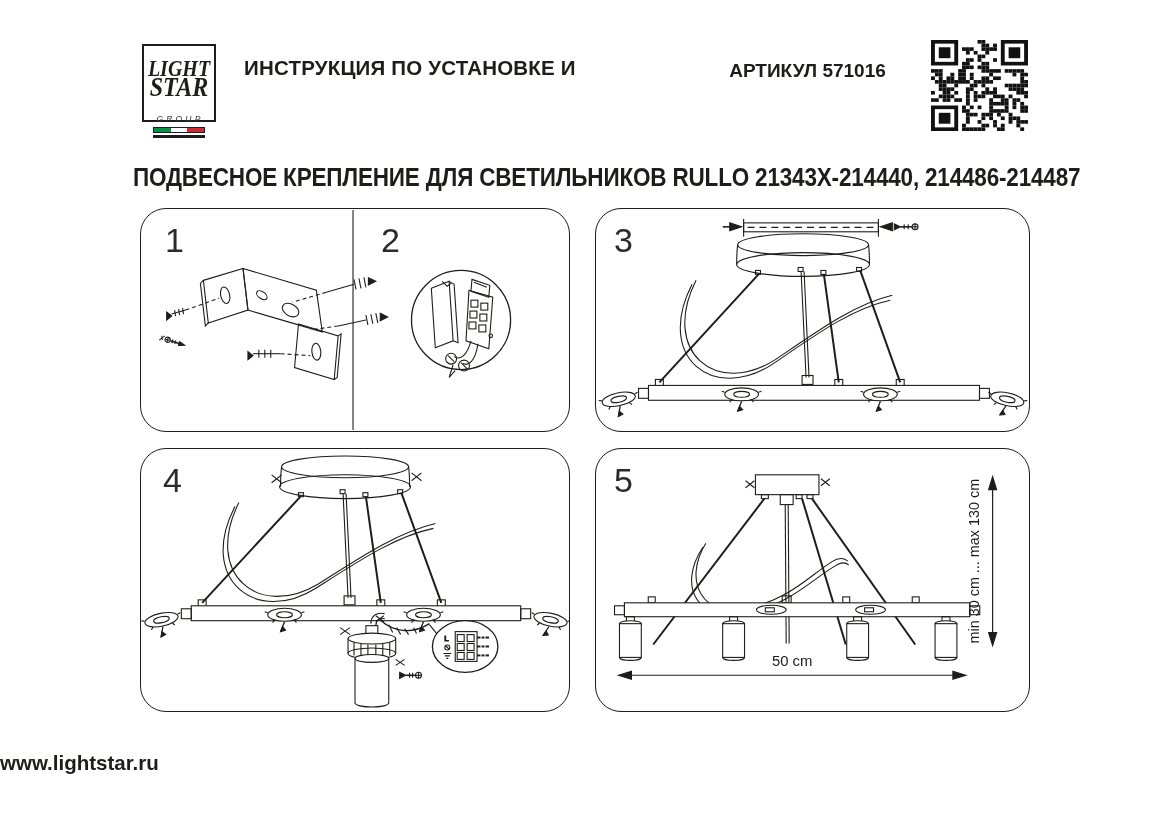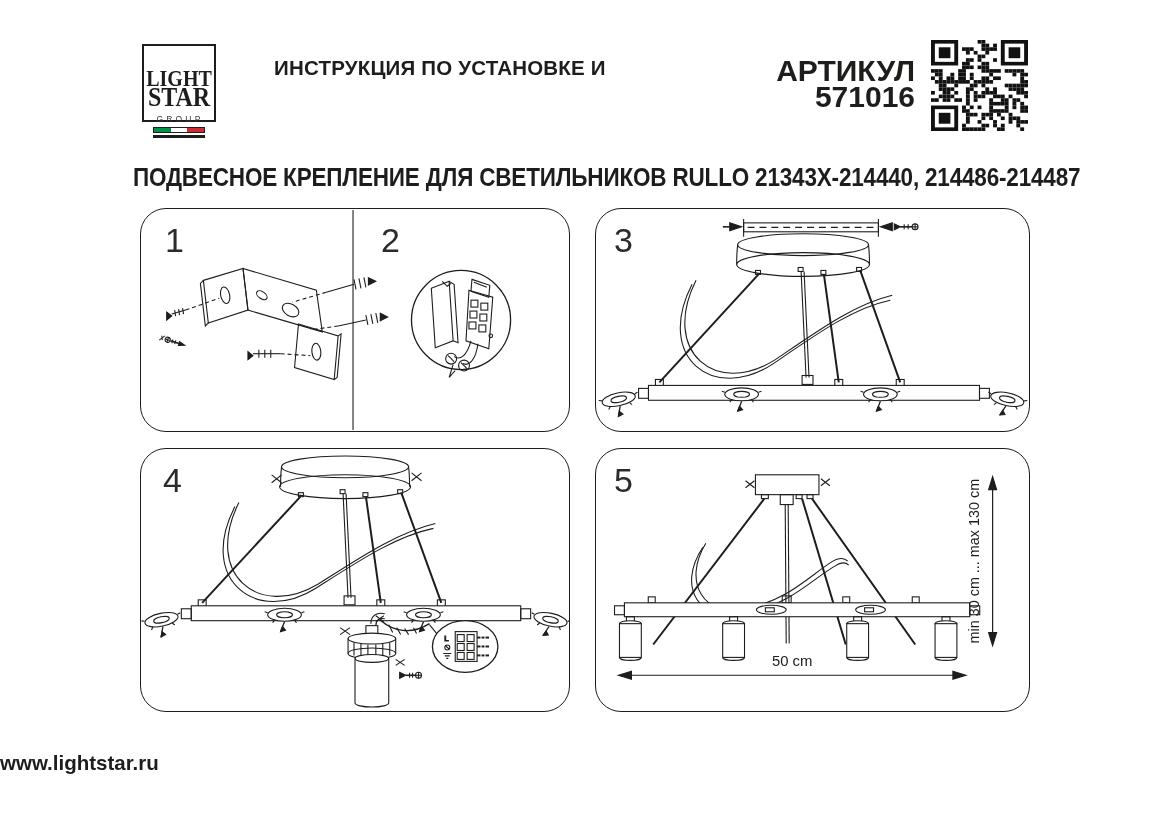--- a/index.html
+++ b/index.html
@@ -1,29 +1,29 @@
 <!DOCTYPE html>
 <html><head>
 <meta charset="utf-8">
 <style>
   html,body{margin:0;padding:0;background:#ffffff;}
   .page{position:relative;width:1169px;height:826px;background:#fff;overflow:hidden;
         font-family:"Liberation Sans",sans-serif;color:#1d1d1b;}
   
   .logo-box{position:absolute;left:142px;top:44px;width:74px;height:78px;
-            border:2px solid #1d1d1b;box-sizing:border-box;text-align:center;padding-top:24px;}
+            border:2px solid #1d1d1b;box-sizing:border-box;text-align:center;padding-top:14px;font-style:italic;}
   .logo-l1{font-family:"Liberation Serif",serif;font-weight:bold;font-size:20px;line-height:17px;letter-spacing:0px;transform:scaleY(1.12);}
   .logo-l2{font-family:"Liberation Serif",serif;font-weight:bold;font-size:24px;line-height:21px;transform:scaleY(1.12);}
-  .logo-l3{font-size:8.5px;letter-spacing:3.2px;margin-top:6px;margin-left:2px;color:#3a3a3a;}
+  .logo-l3{font-size:8.5px;letter-spacing:3.2px;margin-top:16px;margin-left:2px;color:#3a3a3a;}
   .logo-flag{width:52px;height:6px;margin:3px auto 0 auto;border:1px solid #1d1d1b;box-sizing:border-box;}
   .logo-bar{width:52px;height:2.5px;margin:2px auto 0 auto;background:#1d1d1b;}
-  .title{position:absolute;left:274px;top:56px;font-weight:bold;font-size:20.5px;line-height:24px;letter-spacing:0.2px;}
+  .title{position:absolute;left:244px;top:56px;font-weight:bold;font-size:20.5px;line-height:24px;letter-spacing:0.2px;}
   .series-block{position:absolute;left:700px;top:58px;width:215px;text-align:center;font-weight:bold;}
   .series-line{font-size:19.5px;line-height:23px;}
-  .article-line{font-size:30px;line-height:26px;text-align:right;}
+  .article-line{font-size:19px;line-height:26px;}
   .qr{position:absolute;left:931px;top:40px;width:97px;height:91px;}
   .subtitle{position:absolute;left:133px;top:163px;font-weight:bold;font-size:25px;
             white-space:nowrap;transform:scaleX(0.90);transform-origin:left center;letter-spacing:-0.2px;}
   
   .panel{position:absolute;border:1.6px solid #1d1d1b;border-radius:26px;box-sizing:border-box;background:#fff;}
   .panel-12{left:140px;top:208px;width:430px;height:224px;}
   .panel-3 {left:595px;top:208px;width:435px;height:224px;}
   .panel-4 {left:140px;top:448px;width:430px;height:264px;}
   .panel-5 {left:595px;top:448px;width:435px;height:264px;}
   .step-num{position:absolute;font-size:34px;font-weight:400;color:#2b2b2b;line-height:34px;}

